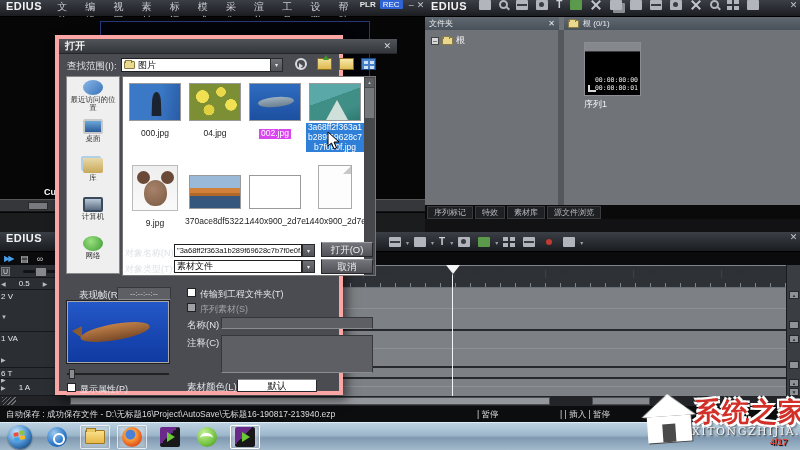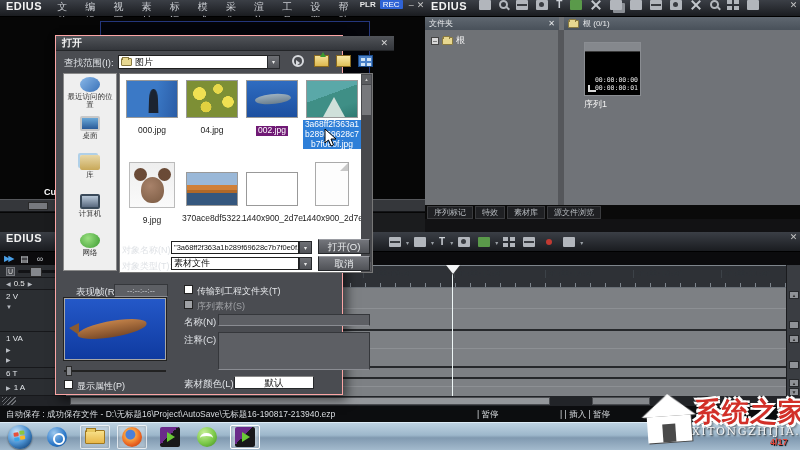--- a/index.html
+++ b/index.html
@@ -69,21 +69,21 @@
   .tlb-blue{color:#4aa0e8;font-size:8px;letter-spacing:-2px}
   #tl-ruler{left:66px;top:33px;width:720px;height:23px;background:linear-gradient(#c3cad1,#aab2ba);border-top:1px solid #7e858c;border-bottom:1px solid #6a7077;
     background-image:repeating-linear-gradient(90deg,transparent 0 14px,#7d848c 14px 15px);background-size:100% 4px;background-position:0 100%;background-repeat:no-repeat,repeat}
   .tick{position:absolute;top:4px;border-left:1px solid #3c4248;padding-left:2px;color:#2e3338;font-size:7px;font-family:"DejaVu Sans Mono",monospace}
   #playhead-tri{left:446px;top:33px;width:0;height:0;border-left:7px solid transparent;border-right:7px solid transparent;border-top:9px solid #f2f4f6;filter:drop-shadow(0 1px 1px #333);z-index:5}
   #playhead-line{left:452px;top:42px;width:1px;height:122px;background:#eef6f6;z-index:4}
   #tl-tracks{left:66px;top:56px;width:720px;height:108px;background:#7d8084}
   .tsep{position:absolute;left:0;width:720px;height:2px;background:#26282b}
   .tline{position:absolute;left:0;width:720px;height:1px;background:#8d9094}
   #tl-headers{left:0;top:33px;width:66px;height:131px;background:#2b2e32;border-right:1px solid #131417;color:#cfd3d8;font-size:8px}
-  .hrow{position:absolute;left:0;width:66px;border-bottom:1px solid #17181b;display:flex;align-items:center;gap:3px;padding-left:6px}
+  .hrow{position:absolute;left:0;width:66px;border-bottom:1px solid #17181b;display:flex;align-items:center;gap:13px;padding-left:1px}
   .ubox{width:9px;height:9px;background:#4a4d52;border:1px solid #787b80;font-size:7px;line-height:8px;text-align:center;color:#d8d8d8}
   .hslider{position:relative;width:40px;height:3px;background:#121316;border-radius:2px}
   .hslider::after{content:"";position:absolute;left:12px;top:-3px;width:10px;height:8px;background:#85888d;border:1px solid #2a2a2a}
   .zoomv{color:#e8e8e8;font-size:8px}
   .trklbl{color:#e3e6ea;font-size:8px}
   .texp{color:#b8bcc2;font-size:6px}
   #tl-minicol{left:786px;top:33px;width:14px;height:131px;background:#3a3d42;border-left:1px solid #1a1b1e}
   .mini{position:absolute;left:2px;width:10px;height:8px;background:#8f9297;border:1px solid #26282b;font-size:5px;line-height:7px;text-align:center;color:#2e2e2e}
   #tl-hscroll{left:0;top:164px;width:800px;height:10px;background:#222428}
   #tl-hscroll .thumb{position:absolute;left:70px;top:1px;width:480px;height:8px;background:#94979b;border:1px solid #4a4c50}
@@ -119,21 +119,21 @@
   #wm-house{position:absolute;left:4px;top:2px;width:58px;height:54px;transform:rotate(-4deg)}
   #wm-house .roof{width:0;height:0;margin-left:2px;border-left:27px solid transparent;border-right:27px solid transparent;border-bottom:22px solid #fff;filter:drop-shadow(1px 1px 0 #444)}
   #wm-house .bdy{width:44px;height:26px;margin:0 auto;background:#fff;position:relative;box-shadow:1px 1px 0 #444}
   #wm-house .door{position:absolute;left:15px;top:8px;width:13px;height:18px;background:#4a4a4a}
   #wm-cn{position:absolute;left:58px;top:2px;font-size:27px;font-weight:900;color:#d22f28;letter-spacing:1px;white-space:nowrap;
     text-shadow:-2px -2px 0 #fff,2px -2px 0 #fff,-2px 2px 0 #fff,2px 2px 0 #fff,3px 3px 3px rgba(0,0,0,.55)}
   #wm-site{position:absolute;left:56px;top:33px;font-family:"DejaVu Serif",serif;font-size:11px;color:#f4f4f4;letter-spacing:1.5px;text-shadow:1px 1px 2px #000}
   #wm-page{position:absolute;left:134px;top:45px;font-size:9px;font-weight:bold;color:#e04438;text-shadow:1px 1px 1px #000}
 
   
-  #dlg{left:55px;top:35px;width:288px;height:360px;background:#4a4c51;border:1px solid #fca5a5;box-shadow:4px 5px 10px rgba(0,0,0,.55);z-index:50;font-size:10px;color:#e4e6e9}
+  #dlg{left:55px;top:35px;width:288px;height:360px;background:#4a4c51;border:4px solid #fca5a5;box-shadow:4px 5px 10px rgba(0,0,0,.55);z-index:50;font-size:10px;color:#e4e6e9}
   #dlg-title{position:absolute;left:0;top:0;width:338px;height:15px;background:linear-gradient(#515459,#33363b);border-bottom:1px solid #232528;display:flex;align-items:center}
   #dlg-title .t{font-weight:bold;font-size:10px;color:#f4f4f4;padding-left:6px}
   #dlg-title .x{margin-left:auto;color:#d8d8d8;font-size:9px;padding-right:6px}
   .lbl{position:absolute;color:#dfe2e6;font-size:9.5px}
   .wfield{position:absolute;background:#fff;border:1px solid #1f1f1f;color:#111;font-size:9px;display:flex;align-items:center;padding:0 2px;overflow:hidden;white-space:nowrap}
   .combtn{position:absolute;width:13px;background:linear-gradient(#6e7075,#515358);border:1px solid #26282b;color:#e8e8e8;font-size:6px;text-align:center}
   .dbtn{position:absolute;background:linear-gradient(#73757b,#50525?);background:linear-gradient(#73757b,#505257);border:1px solid #26282b;border-top-color:#9a9ca2;color:#eceef0;font-size:9.5px;text-align:center}
   .cb{position:absolute;width:9px;height:9px;background:#fff;border:1px solid #222}
   .cb.dis{background:#9fa1a5}
   .cblbl{position:absolute;font-size:9px;color:#e4e6e9}
@@ -148,21 +148,21 @@
   .pic-lib{background:linear-gradient(#e8d8a8,#c8a858);box-shadow:-2px -2px 0 #b0d0e8}
   .pic-comp{background:linear-gradient(#b8c8d8,#5a6a80);border:2px solid #3a4a5a}
   .pic-net{background:radial-gradient(circle at 40% 35%,#9ae080,#3a9a30);border-radius:50% !important}
   #dlg-list{position:absolute;left:63px;top:37px;width:254px;height:200px;background:#fff;border:1px solid #777}
   #dlg-vscroll{position:absolute;right:0;top:0;width:11px;height:198px;background:#47484c}
   #dlg-vscroll .vb{position:absolute;left:1px;width:9px;height:9px;background:#5c5d61;color:#c8c8c8;font-size:5px;text-align:center;line-height:8px}
   #dlg-vscroll .vth{position:absolute;left:1px;top:11px;width:9px;height:30px;background:#77787c}
   .fitem{position:absolute;width:60px;text-align:center}
   .thumb{position:relative;margin:0 auto;border:1px solid #999;overflow:hidden}
   .flabel{font-size:8.5px;color:#222;margin-top:8px;line-height:1.15}
-  .flabel.sel{background:#701a75;color:#fff;display:inline-block;padding:0 2px}
+  .flabel.sel{background:#d946ef;color:#fff;display:inline-block;padding:0 2px}
   .flabel.wrap{word-break:break-all;width:58px;display:block;margin:2px auto 0;background:#2e7fd8;color:#fff}
   .t000{width:52px;height:38px;background:linear-gradient(100deg,#3b79c6 55%,#2a5ca6)}
   .t000::after{content:"";position:absolute;left:22px;top:7px;width:9px;height:24px;background:#1b2330;border-radius:45% 45% 0 0;transform:perspective(20px) rotateX(8deg)}
   .t01{width:52px;height:38px;background:radial-gradient(circle at 25% 35%,#f0e052 0 14%,transparent 15%),radial-gradient(circle at 62% 22%,#e8d84a 0 11%,transparent 12%),radial-gradient(circle at 82% 58%,#f0e052 0 12%,transparent 13%),radial-gradient(circle at 38% 72%,#e0d040 0 13%,transparent 14%),#7d8f35}
   .t002{width:52px;height:38px;background:linear-gradient(180deg,#2f6cc0,#1c4fa0)}
   .t002::after{content:"";position:absolute;left:8px;top:13px;width:36px;height:10px;background:linear-gradient(#9fb2c0,#6a7e8e);border-radius:50% 60% 50% 60%;transform:rotate(-6deg)}
   .t3a68{width:52px;height:38px;background:linear-gradient(160deg,#5aa8a8 0 40%,#3f8f86 40% 70%,#2f7a72)}
   .t3a68::after{content:"";position:absolute;left:16px;top:16px;width:0;height:0;border-left:11px solid transparent;border-right:11px solid transparent;border-bottom:20px solid #cfe0da}
   .t9{width:46px;height:46px;background:linear-gradient(#eee,#fafafa);border:1px solid #bbb}
   .t9::before{content:"";position:absolute;left:11px;top:14px;width:23px;height:26px;background:radial-gradient(circle at 40% 35%,#a8826a,#7a5a42);border-radius:50% 50% 46% 46%}

